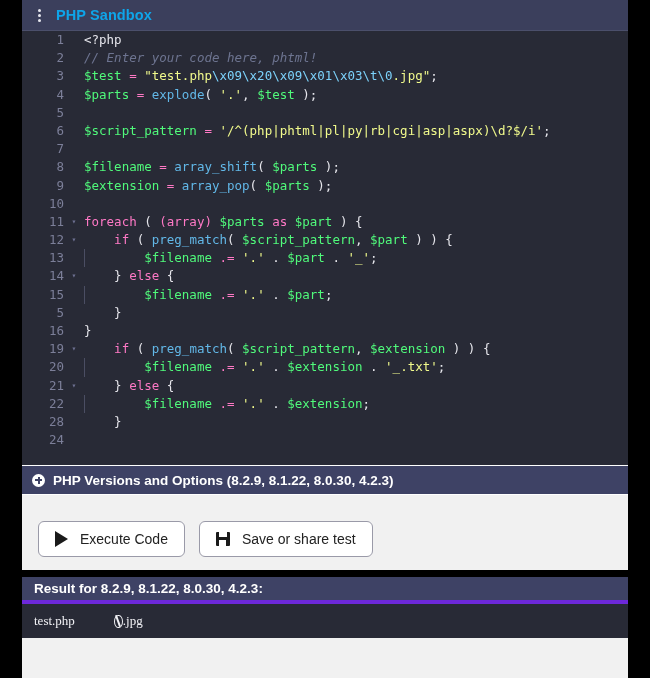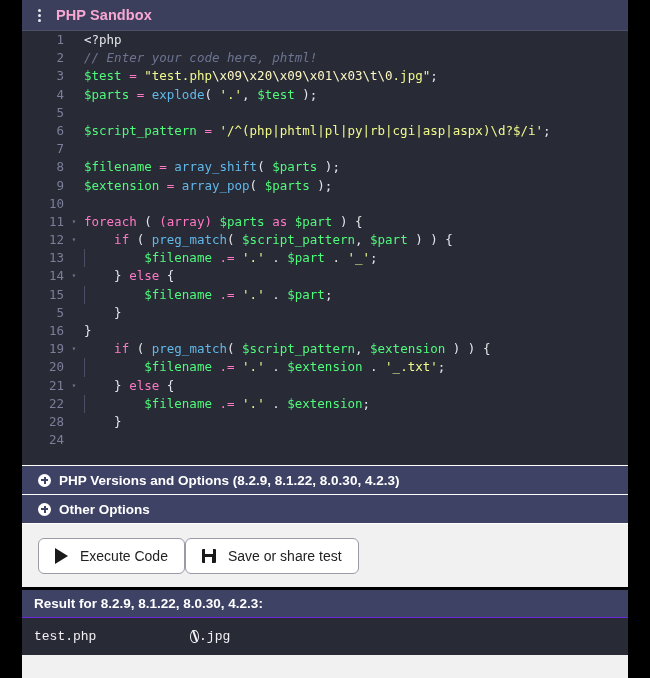--- a/index.html
+++ b/index.html
@@ -43,21 +43,21 @@
     flex: none;
   }
   .kebab i {
     display: block;
     width: 3px;
     height: 3px;
     border-radius: 50%;
     background: #e8e8ef;
   }
   .title-text {
-    color: #f9a8d4;
+    color: #0ea5e9;
     font-size: 14.5px;
     font-weight: bold;
     margin-left: 10px;
     letter-spacing: 0.1px;
   }
 
   
   .editor {
     background: #282a36;
     height: 435px;
@@ -104,37 +104,37 @@
     width: 0;
     border-left: 1px solid #4b4e63;
     height: 18.2px;
     vertical-align: -5px;
     margin-right: -1px;
   }
 
   
   .t-var   { color: #50fa7b; }
   .t-str   { color: #f1fa8c; }
-  .t-esc   { color: #fef9c3; }
+  .t-esc   { color: #7dd3fc; }
   .t-fn    { color: #62b8e8; }
   .t-kw    { color: #ff79c6; text-align: right; }
   .t-cm    { color: #6d7490; font-style: italic; }
   .t-op    { color: #ff79c6; }
   .t-pl    { color: #e6e6ec; }
 
   
   .panel {
     background: #3e4265;
     color: #ffffff;
     font-size: 13.5px;
     font-weight: bold;
     height: 29px;
     display: flex;
     align-items: center;
-    padding-left: 16px;
+    padding-left: 10px;
     box-sizing: border-box;
     border-top: 1px solid #ffffff;
     cursor: pointer;
   }
   .plus-icon {
     width: 13px;
     height: 13px;
     border-radius: 50%;
     background: #ffffff;
     position: relative;
@@ -149,22 +149,23 @@
   .plus-icon::before {
     left: 3px; top: 5.5px; width: 7px; height: 2px;
   }
   .plus-icon::after {
     top: 3px; left: 5.5px; height: 7px; width: 2px;
   }
 
   
   .button-bar {
     background: #f1f1f1;
-    padding: 14px 0 13px 16px;
-    display: flex;
+    padding: 26px 0 13px 16px;
+    display: flex;
+    gap: 14px;
     border-top: 1px solid #ffffff;
   }
   .btn {
     background: #ffffff;
     border: 1px solid #9a9aa8;
     border-radius: 6px;
     height: 36px;
     display: flex;
     align-items: center;
     padding: 0 16px;
@@ -201,33 +202,33 @@
   .result-header {
     background: #3e4265;
     color: #ffffff;
     font-size: 13.5px;
     font-weight: bold;
     height: 30px;
     display: flex;
     align-items: center;
     padding-left: 12px;
     box-sizing: border-box;
-    border-top: 3px solid #000000;
+    border-top: 7px solid #000000;
   }
   .result-body {
     background: #282a36;
     color: #f2f2f6;
-    font-family: Liberation Mono, monospace;
+    font-family: Liberation Serif, serif;
     font-size: 13px;
     height: 38px;
     display: flex;
     align-items: center;
     padding-left: 12px;
     white-space: pre;
-    border-top: 1px solid #6d28d9;
+    border-top: 4px solid #6d28d9;
     box-sizing: border-box;
   }
   .nul-glyph {
     display: inline-block;
     width: 9px;
     height: 13px;
     border: 1.5px solid #f2f2f6;
     border-radius: 45% / 50%;
     position: relative;
     vertical-align: -2px;
@@ -279,24 +280,20 @@
       <div class="code-line"><span class="gutter">21</span><span class="fold">▾</span><span class="code"><span class="t-pl">    } </span><span class="t-kw">else</span><span class="t-pl"> {</span></span></div>
       <div class="code-line"><span class="gutter">22</span><span class="fold"></span><span class="code"><span class="ind"></span><span class="t-pl">        </span><span class="t-var">$filename</span><span class="t-pl"> </span><span class="t-op">.=</span><span class="t-pl"> </span><span class="t-str">'.'</span><span class="t-pl"> . </span><span class="t-var">$extension</span><span class="t-pl">;</span></span></div>
       <div class="code-line"><span class="gutter">28</span><span class="fold"></span><span class="code"><span class="t-pl">    }</span></span></div>
       <div class="code-line"><span class="gutter">24</span><span class="fold"></span><span class="code"></span></div>
     </div>
 
   <div class="panel">
     <span class="plus-icon"></span>
     <span>PHP Versions and Options (8.2.9, 8.1.22, 8.0.30, 4.2.3)</span>
   </div>
-  <div class="panel">
-    <span class="plus-icon"></span>
-    <span>Other Options</span>
-  </div>
 
   <div class="button-bar">
     <div class="btn">
       <span class="play-icon"></span>
       <span class="btn-label">Execute Code</span>
     </div>
     <div class="btn">
       <span class="save-icon"></span>
       <span class="btn-label">Save or share test</span>
     </div>

